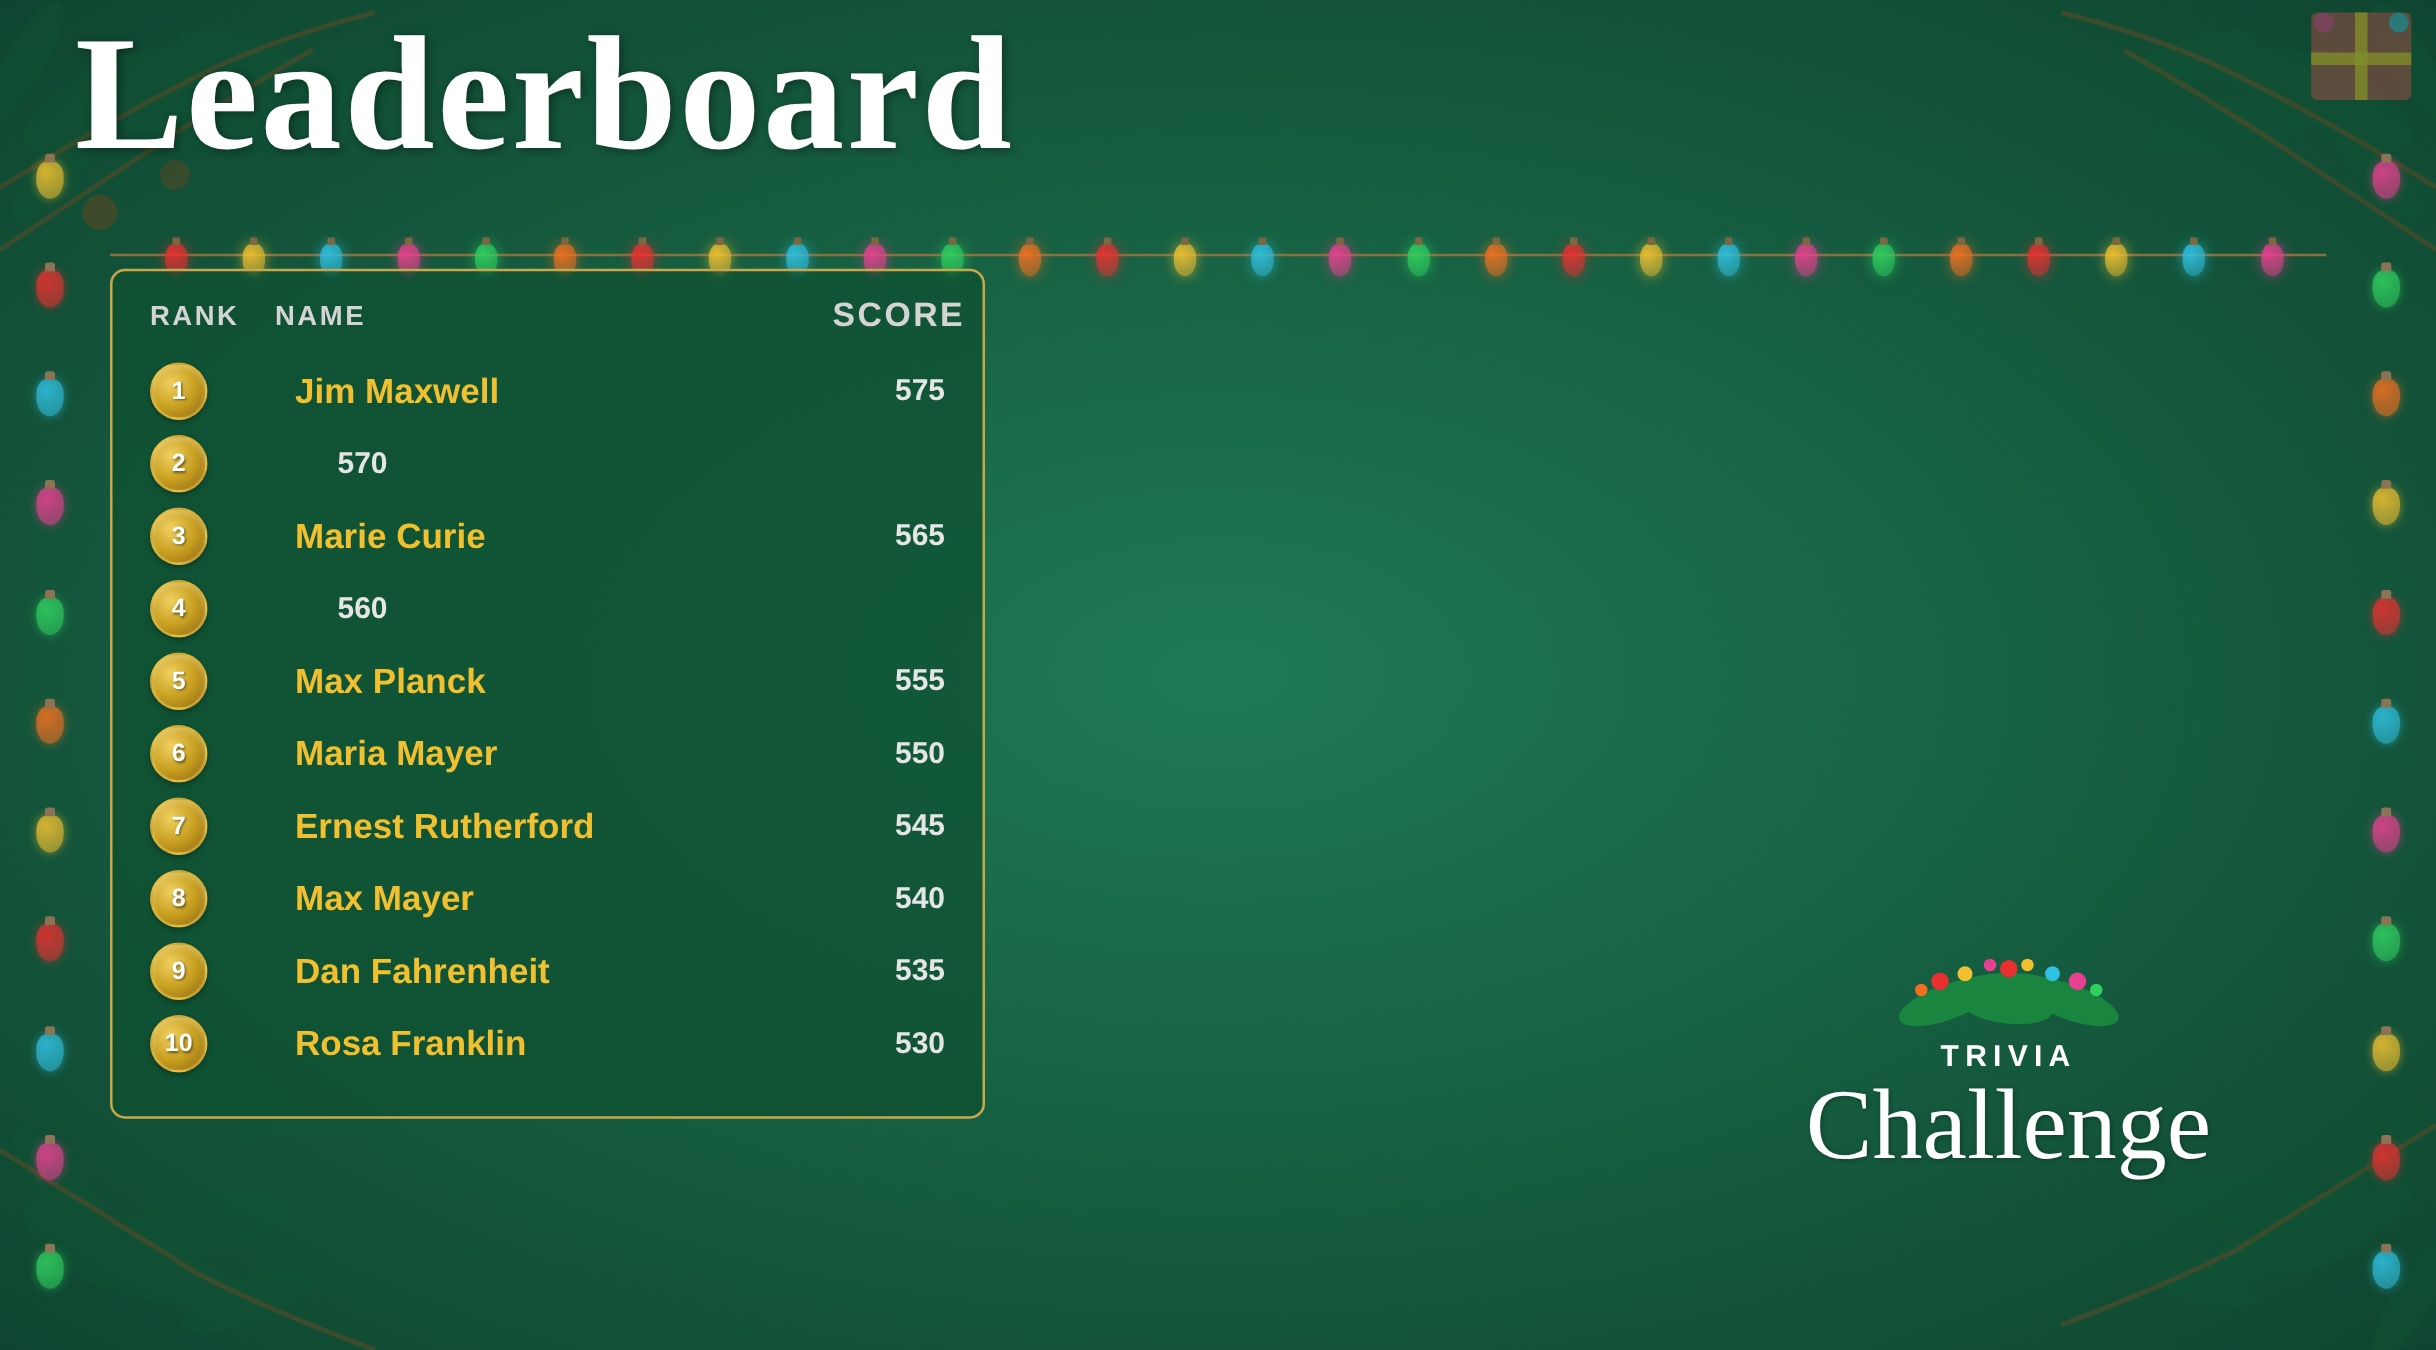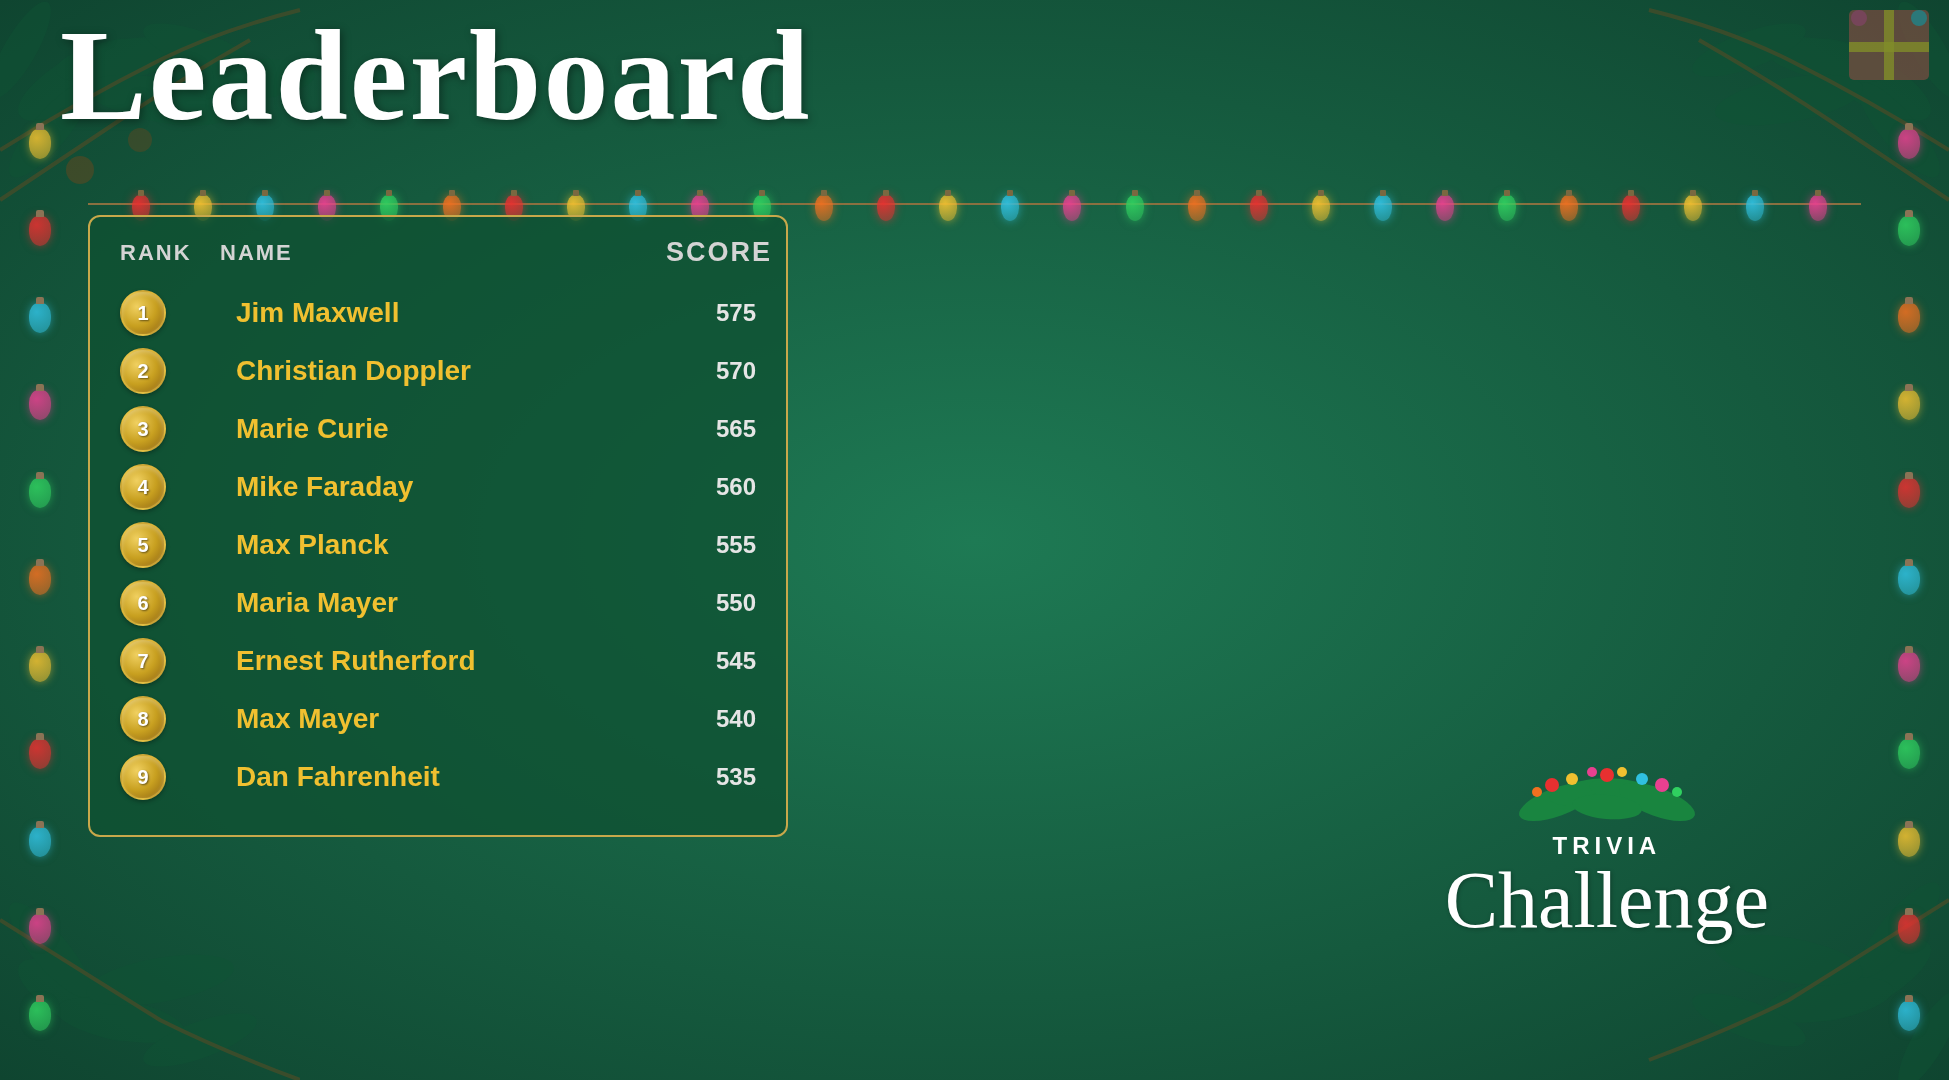--- a/index.html
+++ b/index.html
@@ -400,35 +400,33 @@
       <div style="width:100px;display:flex;align-items:center;">
         <div class="rank-badge">1</div>
       </div>
       <div class="player-name">Jim Maxwell</div>
       <div class="player-score">575</div>
     </div>
       <div class="table-row">
       <div style="width:100px;display:flex;align-items:center;">
         <div class="rank-badge">2</div>
       </div>
-      <div class="player-name">Christian Doppler</div>
       <div class="player-score">570</div>
     </div>
       <div class="table-row">
       <div style="width:100px;display:flex;align-items:center;">
         <div class="rank-badge">3</div>
       </div>
       <div class="player-name">Marie Curie</div>
       <div class="player-score">565</div>
     </div>
       <div class="table-row">
       <div style="width:100px;display:flex;align-items:center;">
         <div class="rank-badge">4</div>
       </div>
-      <div class="player-name">Mike Faraday</div>
       <div class="player-score">560</div>
     </div>
       <div class="table-row">
       <div style="width:100px;display:flex;align-items:center;">
         <div class="rank-badge">5</div>
       </div>
       <div class="player-name">Max Planck</div>
       <div class="player-score">555</div>
     </div>
       <div class="table-row">
@@ -451,20 +449,27 @@
       </div>
       <div class="player-name">Max Mayer</div>
       <div class="player-score">540</div>
     </div>
       <div class="table-row">
       <div style="width:100px;display:flex;align-items:center;">
         <div class="rank-badge">9</div>
       </div>
       <div class="player-name">Dan Fahrenheit</div>
       <div class="player-score">535</div>
+    </div>
+      <div class="table-row">
+      <div style="width:100px;display:flex;align-items:center;">
+        <div class="rank-badge">10</div>
+      </div>
+      <div class="player-name">Rosa Franklin</div>
+      <div class="player-score">530</div>
     </div>
     </div>
 </div>
 
 <div class="trivia-logo">
 
   <svg width="220" height="60" viewBox="0 0 220 60" style="display:block;margin:0 auto;">
     <g fill="#1a8a40" opacity="0.9">
       <ellipse cx="60" cy="35" rx="40" ry="14" transform="rotate(-20 60 35)"></ellipse>
       <ellipse cx="90" cy="25" rx="38" ry="12" transform="rotate(-10 90 25)"></ellipse>

